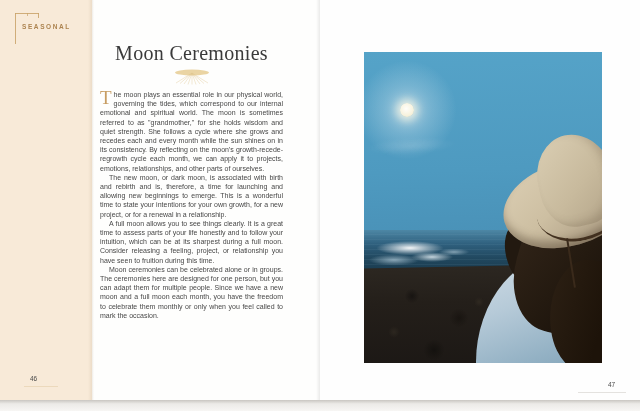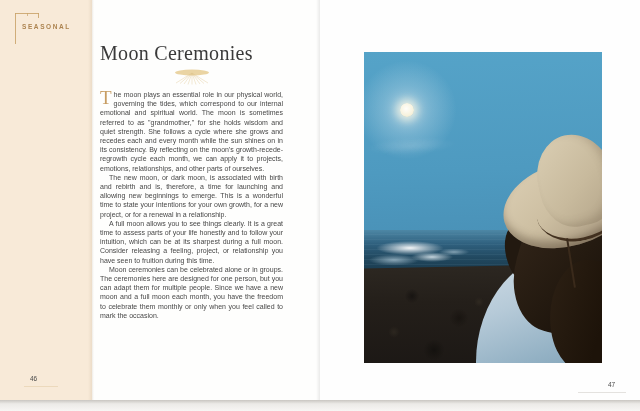--- a/index.html
+++ b/index.html
@@ -18,21 +18,21 @@
     background:linear-gradient(90deg,rgba(120,90,50,0) 0,rgba(120,90,50,0.10) 70%,rgba(120,90,50,0) 100%);}
   .bracket-v{position:absolute;left:15px;top:13px;width:1px;height:31px;background:#c9a269;opacity:.85;}
   .bracket-h{position:absolute;left:15px;top:13px;width:24px;height:1px;background:#c9a269;opacity:.85;}
   .bracket-t1{position:absolute;left:38px;top:13px;width:1px;height:5px;background:#c9a269;opacity:.85;}
   .bracket-t2{position:absolute;left:27px;top:13px;width:1px;height:3px;background:#c9a269;opacity:.7;}
   .section-label{position:absolute;left:22px;top:23px;font-size:6.5px;font-weight:bold;
     letter-spacing:1.6px;color:#ad8450;}
   .page-num-left{position:absolute;left:30px;top:375px;font-size:6.5px;color:#4a4a4a;}
   .page-num-left-rule{position:absolute;left:24px;top:386px;width:34px;height:1px;background:#ecd9bc;}
   .column{position:absolute;left:100px;width:183px;}
-  .title{top:42px;font-family:"Liberation Serif", serif;
+  .title{top:42px;text-align:center;font-family:"Liberation Serif", serif;
     font-size:20px;color:#3a3a3a;letter-spacing:.3px;}
   .ornament{top:69px;text-align:center;}
   .bodytext{top:90px;text-align:justify;font-size:7px;line-height:9.2px;color:#474747;}
   .bodytext p{margin:0;}
   .bodytext p.indent{text-indent:9px;}
   .dropcap{float:left;font-family:"Liberation Serif", serif;font-size:19px;line-height:16px;
     padding-right:2px;color:#c79d63;}
   
   .spine{position:absolute;left:316px;top:0;width:8px;height:400px;
     background:linear-gradient(90deg,rgba(0,0,0,0) 0,rgba(0,0,0,0.08) 50%,rgba(0,0,0,0) 100%);}

